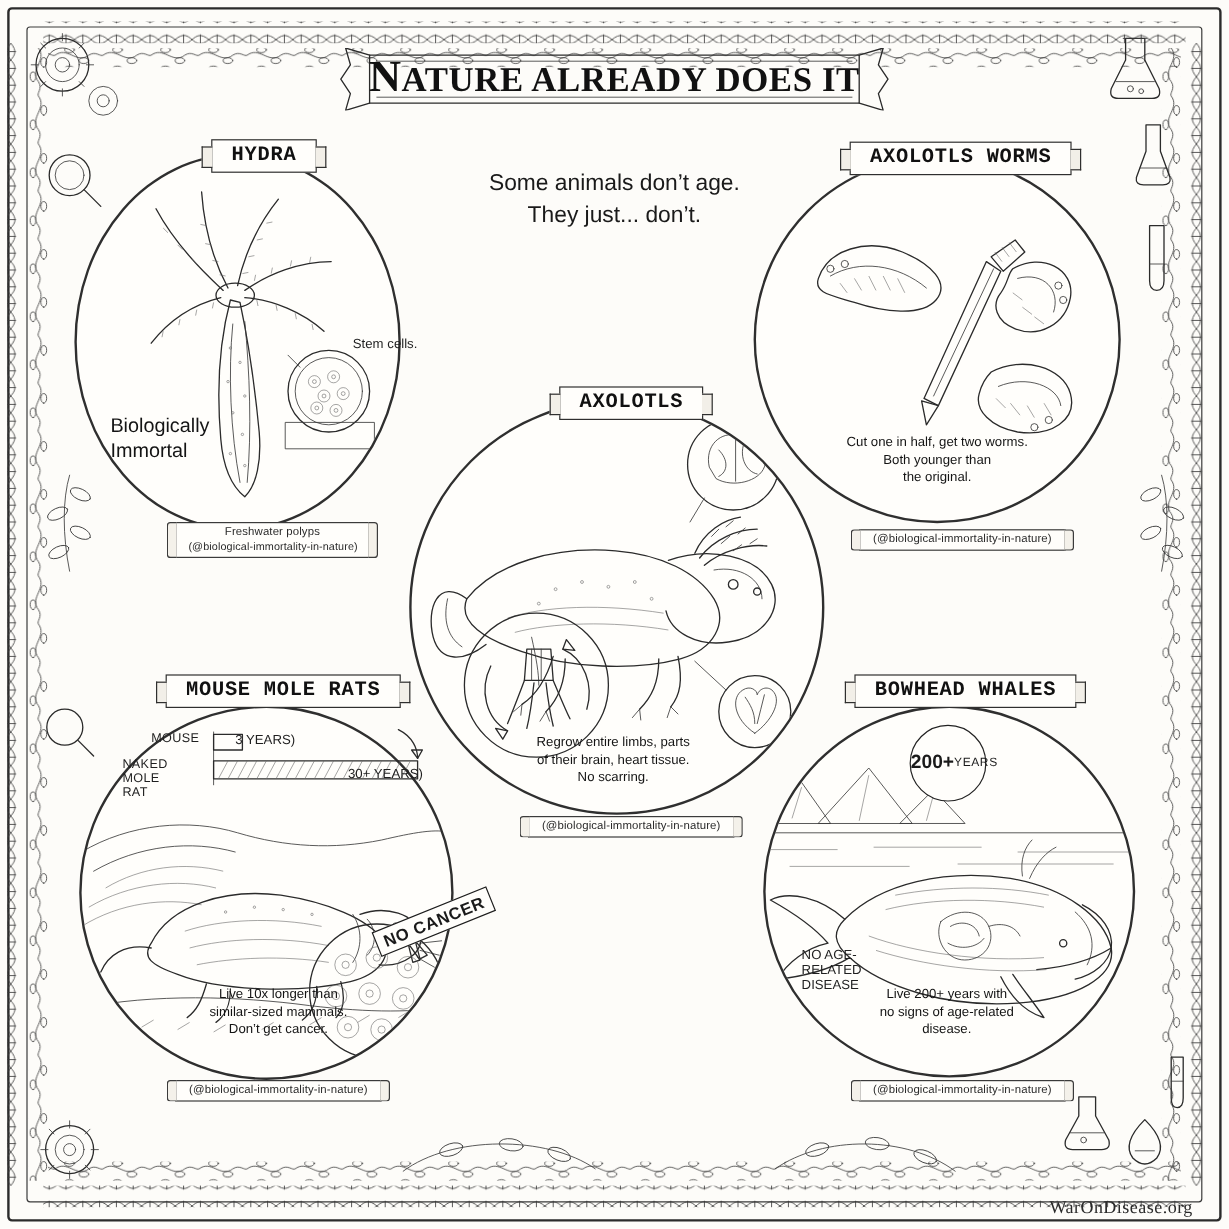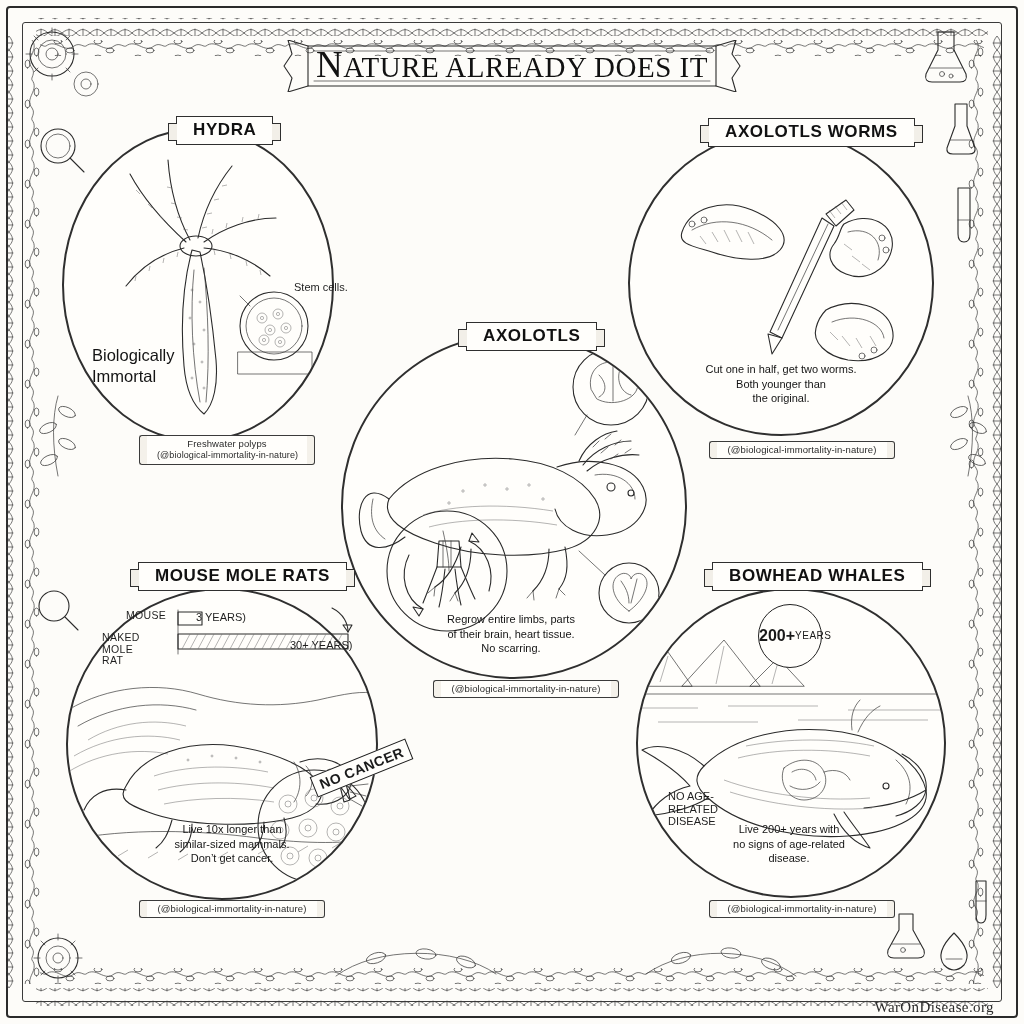--- a/index.html
+++ b/index.html
@@ -55,21 +55,21 @@
   .title-banner svg { position: absolute; left: 0; top: 0; }
   .title-text {
     position: absolute;
     left: 0; top: 0;
     width: 460px;
     height: 52px;
     display: flex;
     align-items: center;
     justify-content: center;
     font-family: "Liberation Serif", serif;
-    font-weight: normal;
+    font-weight: bold;
     font-size: 29px;
     letter-spacing: 0.5px;
     color: #111;
     white-space: nowrap;
   }
   .title-text .drop {
     font-size: 37px;
     line-height: 0.9;
   }
 
@@ -93,21 +93,21 @@
     border-radius: 50%;
     background: #fffefb;
     overflow: hidden;
   }
   .panel-label {
     position: absolute;
     z-index: 6;
     background: #fffefb;
     border: 1.6px solid #2f2f2f;
     padding: 3px 16px 4px;
-    font-family: Liberation Sans, sans-serif;
+    font-family: Liberation Mono, monospace;
     font-weight: bold;
     font-size: 17px;
     letter-spacing: 0.6px;
     white-space: nowrap;
     color: #111;
   }
   .panel-label::before,
   .panel-label::after {
     content: "";
     position: absolute;
@@ -400,20 +400,22 @@
       <path class="ink" d="M26 6 L434 6 L434 46 L26 46 Z"></path>
       <path class="ink" d="M26 6 L6 0 L10 14 L2 26 L10 38 L6 52 L26 46"></path>
       <path class="ink" d="M434 6 L454 0 L450 14 L458 26 L450 38 L454 52 L434 46"></path>
       <path class="ink-thin" d="M32 11 L428 11 M32 41 L428 41"></path>
     </svg>
     <div class="title-text">
       <span><span class="drop">N</span>ATURE ALREADY DOES IT</span>
     </div>
   </div>
 
+  <div class="intro" style="white-space:pre-line;">Some animals don’t age.
+They just... don’t.</div>
 
   <div class="panel">
     <div class="circle" style="left:62px; top:128px; width:268px; height:310px; border-radius:50%;">
       <svg viewBox="0 0 268 310" width="268" height="310">
 
         <path class="ink" d="M128 120 C 120 150, 116 190, 120 236 C 122 260, 130 276, 140 284 C 150 274, 154 254, 152 230 C 148 188, 142 150, 136 122 Z"></path>
         <path class="ink-thin" d="M130 140 C 126 180, 128 230, 136 272 M140 138 C 144 180, 146 228, 142 272"></path>
 
         <ellipse class="ink" cx="132" cy="116" rx="16" ry="10"></ellipse>
 

